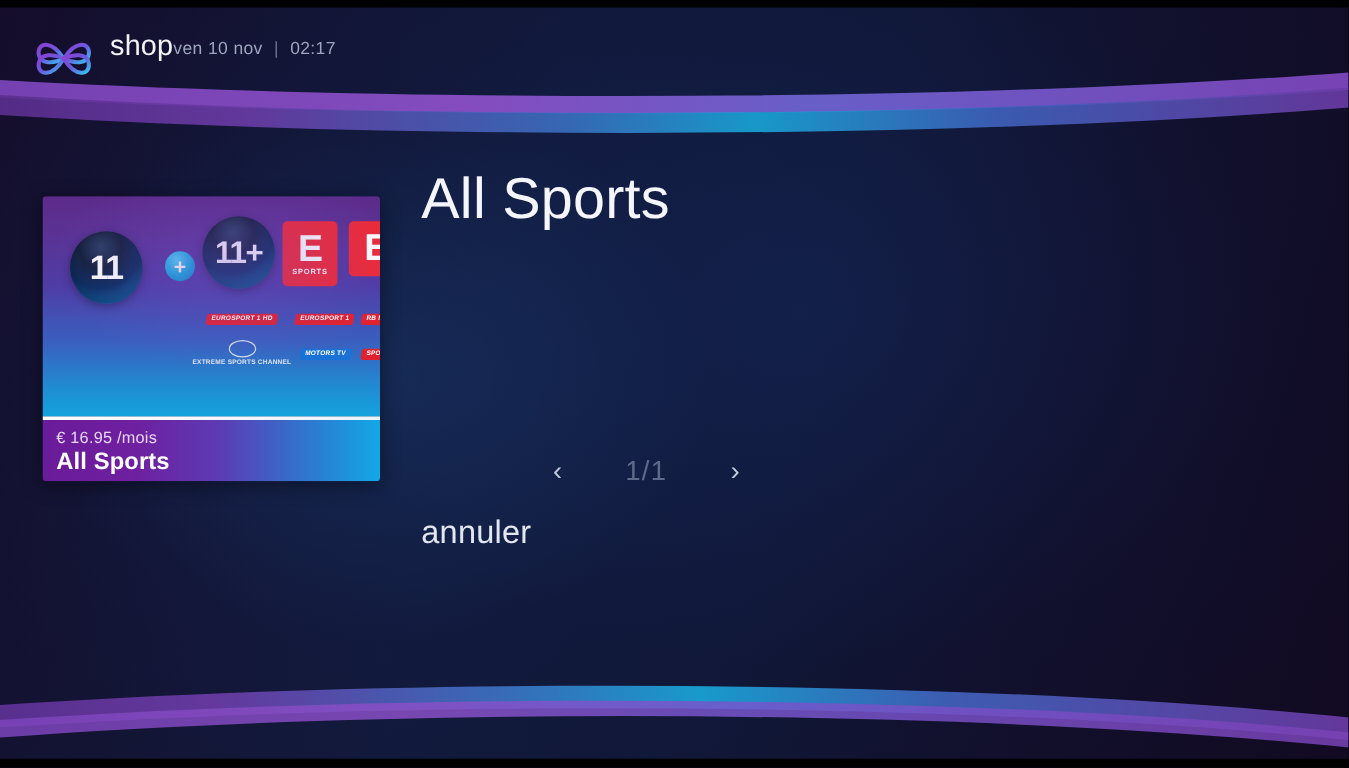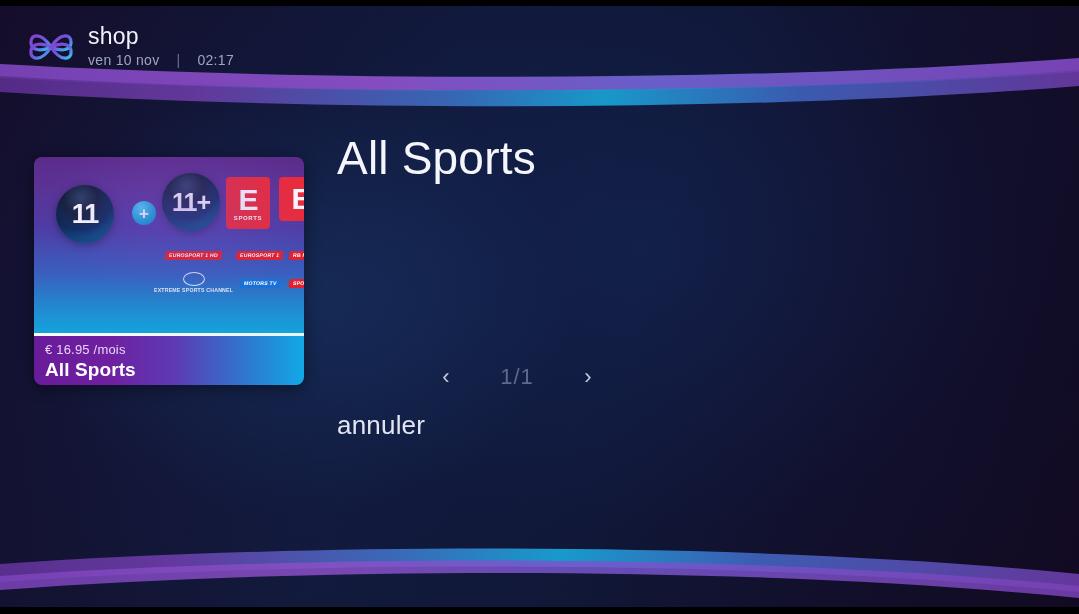--- a/index.html
+++ b/index.html
@@ -36,50 +36,50 @@
     z-index:22;
   }
   .header-inner {
     position:absolute; left:28px; top:18px;
     display:flex; align-items:flex-start; gap:14px;
   }
   .logo-mark {
     width:46px; height:42px; margin-top:2px;
     display:block;
   }
-  .header-texts { display:flex; flex-direction:column; }
+  .header-texts { display:flex; }
   .header-title {
     font-size:23px; font-weight:400; color:#f2f3f8;
     line-height:25px; letter-spacing:0.2px;
   }
   .header-sub {
     margin-top:3px;
     font-size:14px; font-weight:400; color:#9ea6bd;
     line-height:17px; letter-spacing:0.3px;
-    display:flex; align-items:center; gap:17px;
+    display:flex; align-items:center; gap:9px;
   }
   .header-sep { color:#6a7292; }
 
   
   .band-wrap {
     position:absolute; left:0; width:1079px; height:54px;
     overflow:hidden; pointer-events:none;
   }
   .band-top { top:56px; z-index:10; }
   .band-bottom { bottom:2px; height:76px; z-index:10; }
   .band-svg { display:block; width:1079px; height:100%; }
 
   
   .content { position:absolute; left:0; top:100px; width:1079px; height:460px; z-index:15; }
 
   
   .card {
     position:absolute; left:34px; top:57px;
     width:270px; height:228px;
-    border-radius:8px;
+    border-radius:3px;
     overflow:hidden;
     box-shadow:0 3px 16px rgba(0,0,0,0.45);
   }
   .card-art {
     position:relative;
     width:100%; height:176px;
     background:linear-gradient(180deg,#5c2b8a 0%, #5a3395 18%, #4f3ca5 40%, #3a5fbf 66%, #1f8ed2 88%, #14a3dd 100%);
     overflow:hidden;
   }
   .card-art::after{

